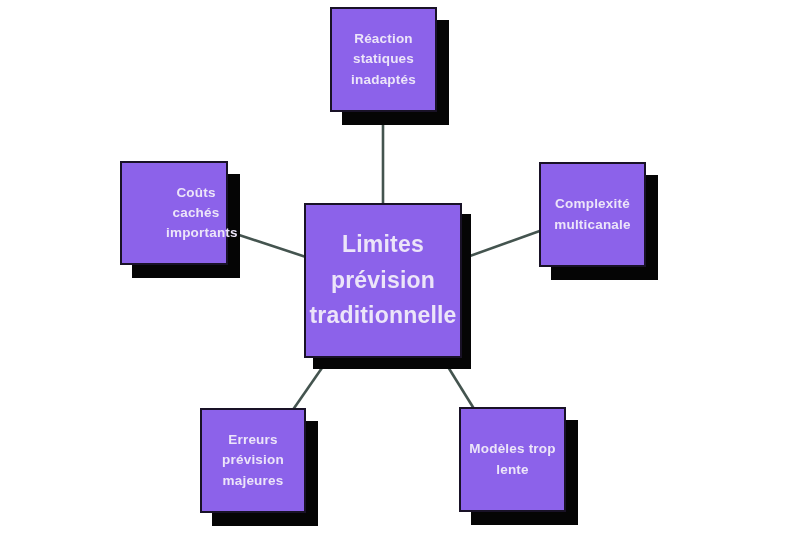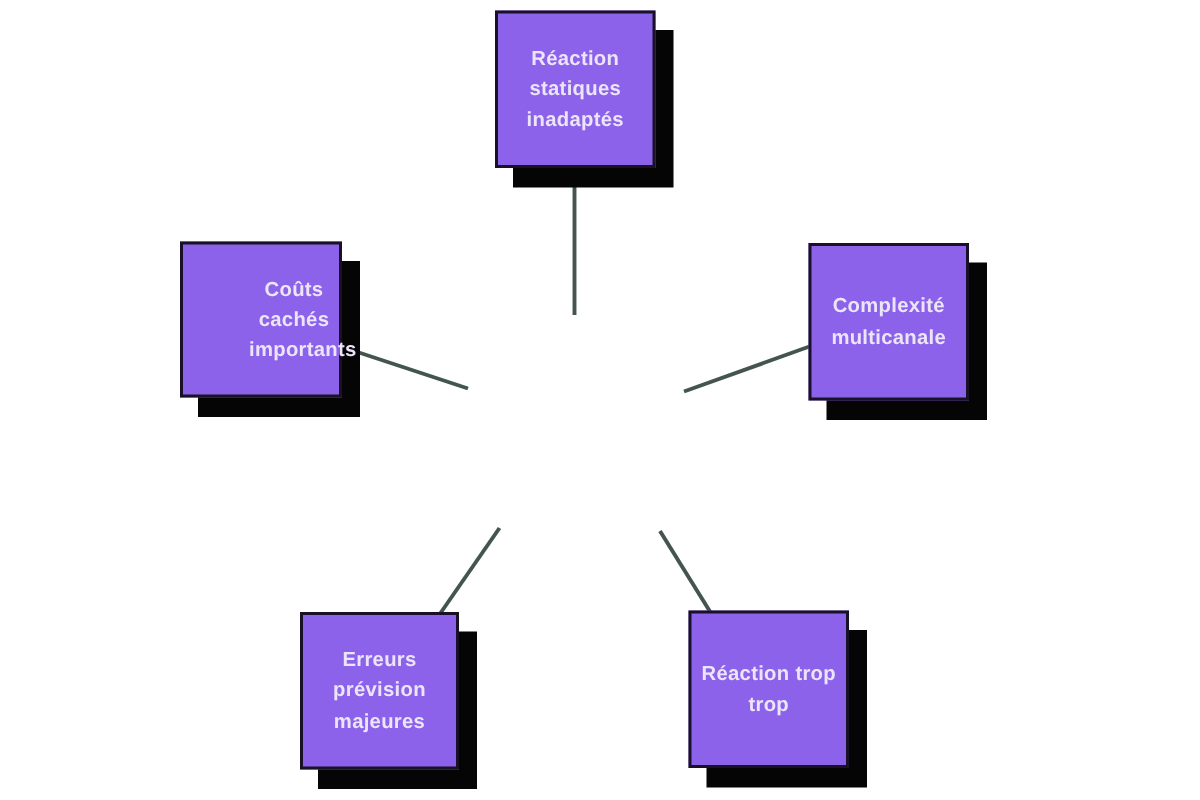--- a/index.html
+++ b/index.html
@@ -65,34 +65,37 @@
 <div class="canvas" style="--background: #ffffff; --node-fill: #8c62ea; --node-border: #191227; --node-shadow: #050505; --node-text: #ece5f9; --connector: #44544f;">
 
   <svg class="connectors" viewBox="0 0 800 533" xmlns="http://www.w3.org/2000/svg">
     <line x1="383" y1="100" x2="383" y2="210"></line>
     <line x1="218" y1="228" x2="312" y2="259"></line>
     <line x1="456" y1="261" x2="548" y2="228"></line>
     <line x1="333" y1="352" x2="290" y2="414"></line>
     <line x1="440" y1="354" x2="476" y2="412"></line>
   </svg>
 
+  <div class="node center-node">
+    <div class="label">Limites prévision traditionnelle</div>
+  </div>
 
   <div class="node satellite pos-top">
     <div class="label">Réaction statiques inadaptés</div>
   </div>
 
   <div class="node satellite pos-left">
     <div class="label">Coûts cachés importants</div>
   </div>
 
   <div class="node satellite pos-right">
     <div class="label">Complexité multicanale</div>
   </div>
 
   <div class="node satellite pos-bottom-left">
     <div class="label">Erreurs prévision majeures</div>
   </div>
 
   <div class="node satellite pos-bottom-right">
-    <div class="label">Réaction trop trop</div>
+    <div class="label">Modèles trop lente</div>
   </div>
 
 </div>
 
 </body></html>

